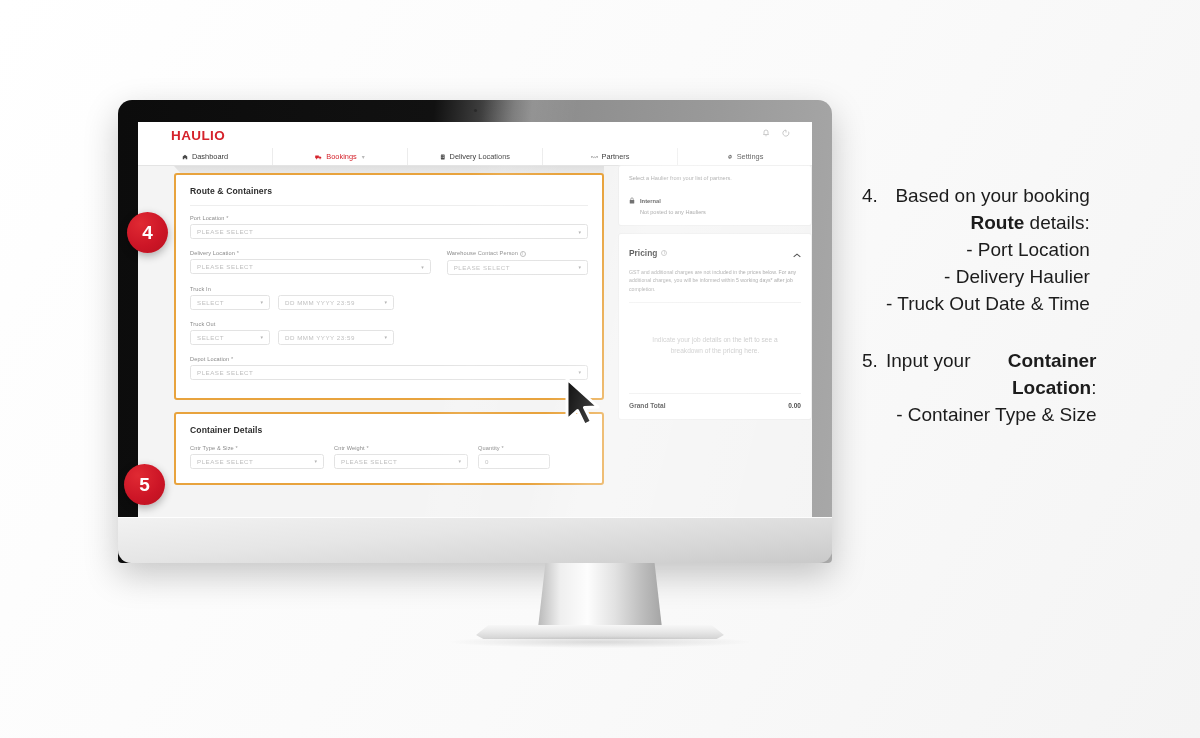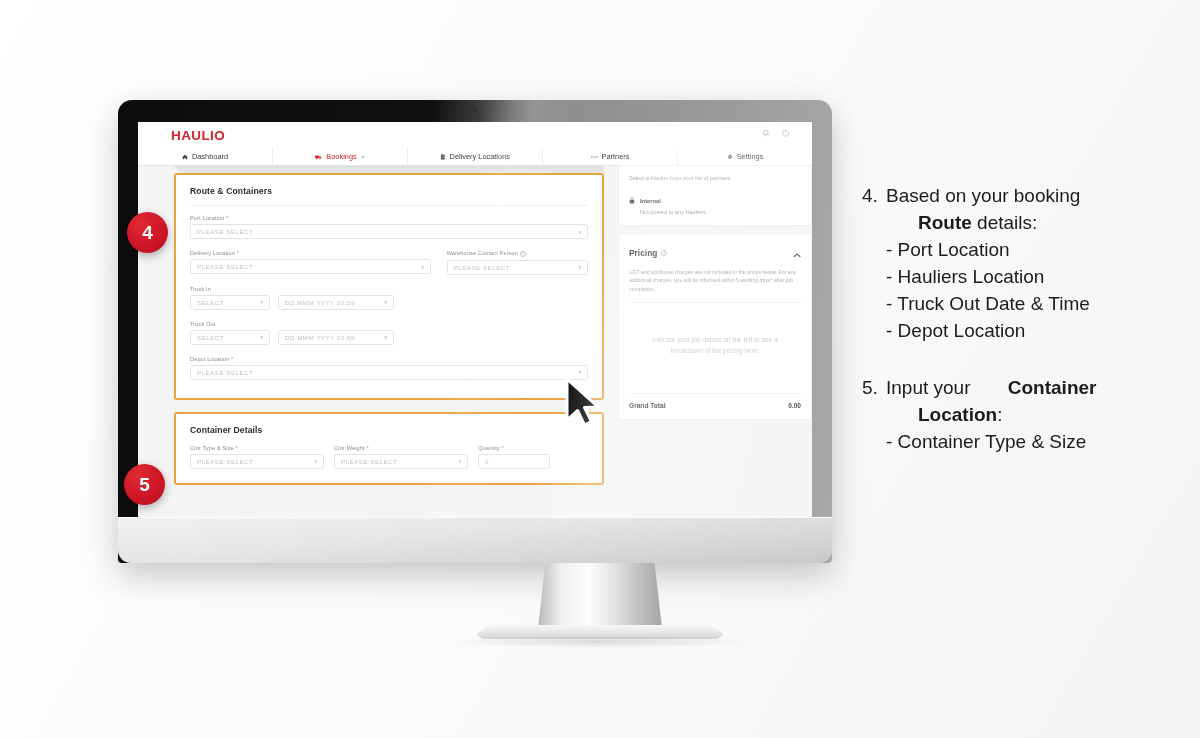--- a/index.html
+++ b/index.html
@@ -161,21 +161,21 @@
   
   .cursor { position: absolute; left: 563px; top: 377px; z-index: 45; }
 
   
   .notes { position: absolute; left: 862px; top: 183px; width: 325px;
            color: #1c1c1c; }
   .note-block { display: flex; margin-bottom: 6px; }
   .note-num { width: 24px; flex: none; font-size: 19px; line-height: 1.42; }
   .note-body { font-size: 19px; line-height: 1.42; }
   .note-body b { font-weight: 700; margin-left: 32px; }
-  .sub { display: block; white-space: nowrap; }
+  .sub { display: block; white-space: nowrap; text-align: right; }
   .gap { height: 24px; }
 </style>
 </head>
 <body>
 
 <div class="page">
 
   <div class="monitor">
     <div class="bezel">
       <div class="camera"></div>
@@ -439,23 +439,22 @@
   </div>
 
   <div class="notes">
 
     <div class="note-block">
       <div class="note-num">4.</div>
       <div class="note-body">
         <span class="sub">Based on your booking</span>
         <span class="sub"><b>Route</b><span> details:</span></span>
         <span class="sub">- Port Location</span>
-        <span class="sub">- Hauliers Location</span>
+        <span class="sub">- Delivery Haulier</span>
         <span class="sub">- Truck Out Date &amp; Time</span>
-        <span class="sub">- Depot Location</span>
       </div>
     </div>
 
     <div class="gap"></div>
 
     <div class="note-block">
       <div class="note-num">5.</div>
       <div class="note-body">
         <span class="sub"><span>Input your </span><b>Container</b></span>
         <span class="sub"><b>Location</b><span>:</span></span>

